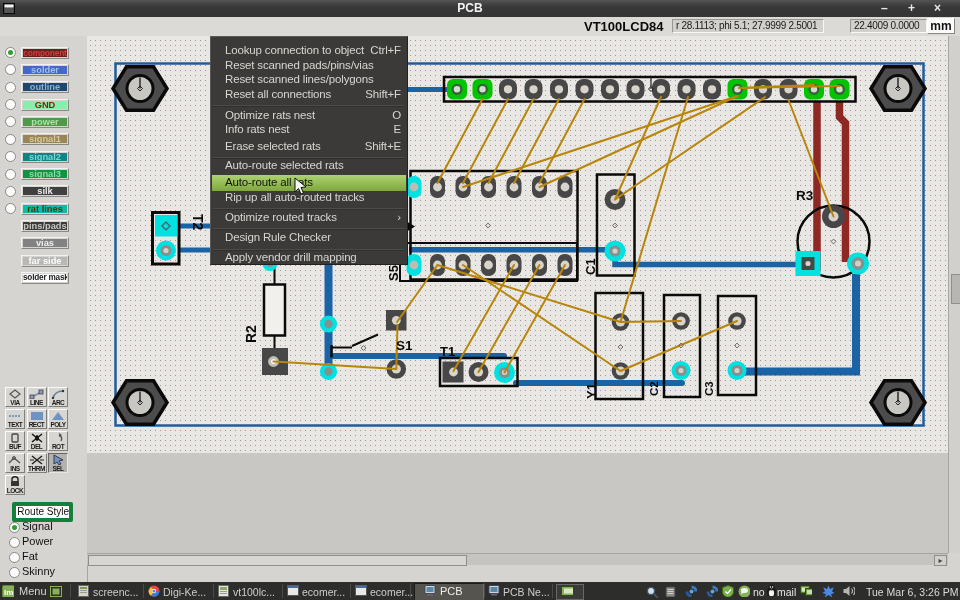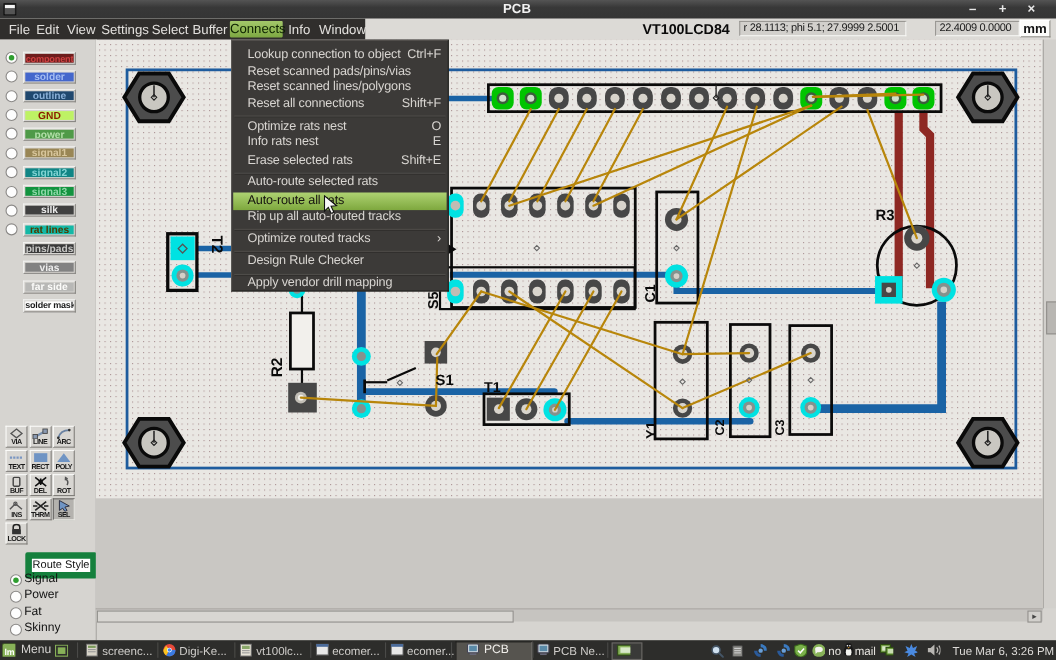--- a/index.html
+++ b/index.html
@@ -32,31 +32,20 @@
         <rect x="0.5" y="1.5" width="11" height="10" fill="#3a3a3a" stroke="#0a0a0a"></rect>
         <rect x="1.5" y="2.5" width="9" height="3" fill="#f4f4f4"></rect>
         <rect x="1.5" y="6" width="9" height="5" fill="#555"></rect>
       </svg>
  <div class="t">PCB</div>
  <div class="wbtn" style="left:881px">–</div>
       <div class="wbtn" style="left:908px">+</div>
       <div class="wbtn" style="left:934px">×</div>
 </div>
 <div class="abs" id="mbar">
- <div class="abs" id="mbardark">
-  <div class="mi" style="left:8px">File</div>
-        <div class="mi" style="left:33px">Edit</div>
-        <div class="mi" style="left:61px">View</div>
-        <div class="mi" style="left:92px">Settings</div>
-        <div class="mi" style="left:138px">Select</div>
-        <div class="mi" style="left:175px">Buffer</div>
-        <div class="mi" style="left:262px">Info</div>
-        <div class="mi" style="left:290px">Window</div>
-  <div id="connects">Connects</div>
- </div>
  <div class="abs" style="left:584px;top:2px;font-size:13px;font-weight:bold;color:#0a0a0a">VT100LCD84</div>
  <div class="sbox" style="left:672px;width:147px;padding-left:3px;">r 28.1113; phi 5.1; 27.9999 2.5001</div>
  <div class="sbox" style="left:850px;width:72px;padding-left:3px;">22.4009 0.0000</div>
  <div id="mmbox">mm</div>
 </div>
 <div class="abs" id="sidebar"></div>
 <div class="abs" style="left:0;top:0;width:87px;height:600px;">
       <div class="rad abs" style="top:47.0px;left:5px;">
         <div style="position:absolute;left:2px;top:2px;width:5px;height:5px;border-radius:50%;background:#2f9e2f;"></div>
       </div>
@@ -66,21 +55,21 @@
       <div class="rad abs" style="top:64.3px;left:5px;"></div>
       <div class="lbtn" style="top:63.9px;">
         <div class="in" style="background:#4467cc;color:#a4bcf2;">solder</div>
       </div>
       <div class="rad abs" style="top:81.7px;left:5px;"></div>
       <div class="lbtn" style="top:81.2px;">
         <div class="in" style="background:#20486e;color:#8ab0d8;">outline</div>
       </div>
       <div class="rad abs" style="top:99.1px;left:5px;"></div>
       <div class="lbtn" style="top:98.6px;">
-        <div class="in" style="background:#bef264;color:#8c1c00;">GND</div>
+        <div class="in" style="background:#86efac;color:#8c1c00;">GND</div>
       </div>
       <div class="rad abs" style="top:116.4px;left:5px;"></div>
       <div class="lbtn" style="top:115.9px;">
         <div class="in" style="background:#4f9a48;color:#b2dfa8;">power</div>
       </div>
       <div class="rad abs" style="top:133.8px;left:5px;"></div>
       <div class="lbtn" style="top:133.2px;">
         <div class="in" style="background:#998655;color:#d8c69c;">signal1</div>
       </div>
       <div class="rad abs" style="top:151.1px;left:5px;"></div>
@@ -191,21 +180,21 @@
         </svg>
         <div class="tlab">SEL</div>
       </div>
       <div class="tbtn abs" style="left:5px;top:474.5px;">
         <svg width="16" height="10" style="position:absolute;left:1px;top:0px">
           <path d="M5 5 L5 3 Q5 0.8 8 0.8 Q11 0.8 11 3 L11 5" fill="none" stroke="#222" stroke-width="1.4"></path>
           <rect x="4" y="5" width="8" height="5" rx="0.5" fill="#333"></rect>
         </svg>
         <div class="tlab">LOCK</div>
       </div>
-      <div class="abs" style="left:23px;top:502px;width:53px;height:12px;background:#fff;border:6px solid #15803d;border-radius:2px;font-size:10px;line-height:12px;text-align:center;color:#111;white-space:nowrap;overflow:hidden;">Route Style</div>
+      <div class="abs" style="left:12px;top:502px;width:53px;height:12px;background:#fff;border:4px solid #15803d;border-radius:2px;font-size:10px;line-height:12px;text-align:right;color:#111;white-space:nowrap;overflow:hidden;">Route Style</div>
       <div class="abs" style="left:9px;top:522.2px;width:9px;height:9px;border-radius:50%;background:#fdfdfd;border:1px solid #8a8886;">
         <div style="position:absolute;left:2px;top:2px;width:5px;height:5px;border-radius:50%;background:#2f9e2f;"></div>
       </div>
       <div class="abs" style="left:22px;top:520.2px;font-size:11px;color:#111;">Signal</div>
       <div class="abs" style="left:9px;top:536.9px;width:9px;height:9px;border-radius:50%;background:#fdfdfd;border:1px solid #8a8886;"></div>
       <div class="abs" style="left:22px;top:534.9px;font-size:11px;color:#111;">Power</div>
       <div class="abs" style="left:9px;top:551.5px;width:9px;height:9px;border-radius:50%;background:#fdfdfd;border:1px solid #8a8886;"></div>
       <div class="abs" style="left:22px;top:549.5px;font-size:11px;color:#111;">Fat</div>
       <div class="abs" style="left:9px;top:566.7px;width:9px;height:9px;border-radius:50%;background:#fdfdfd;border:1px solid #8a8886;"></div>
       <div class="abs" style="left:22px;top:564.7px;font-size:11px;color:#111;">Skinny</div>

